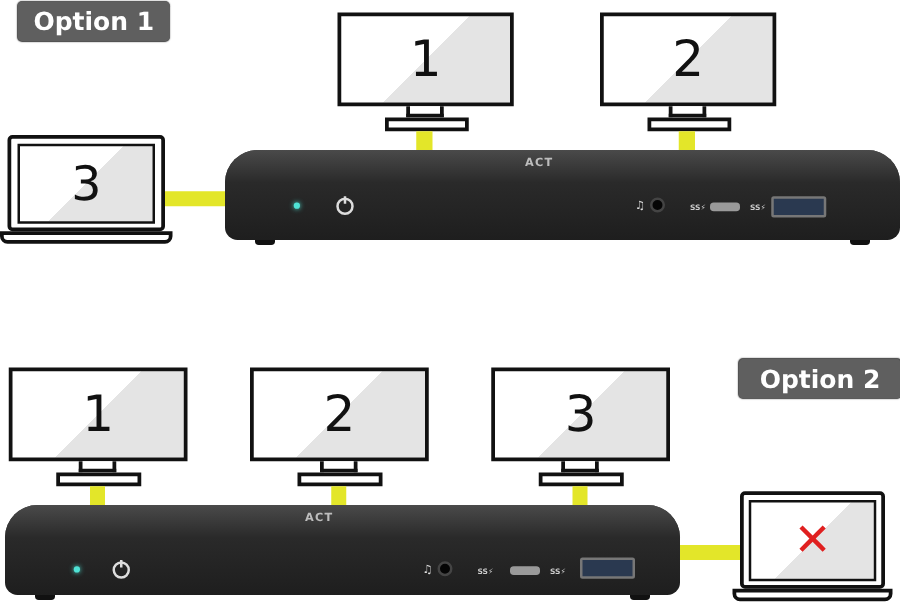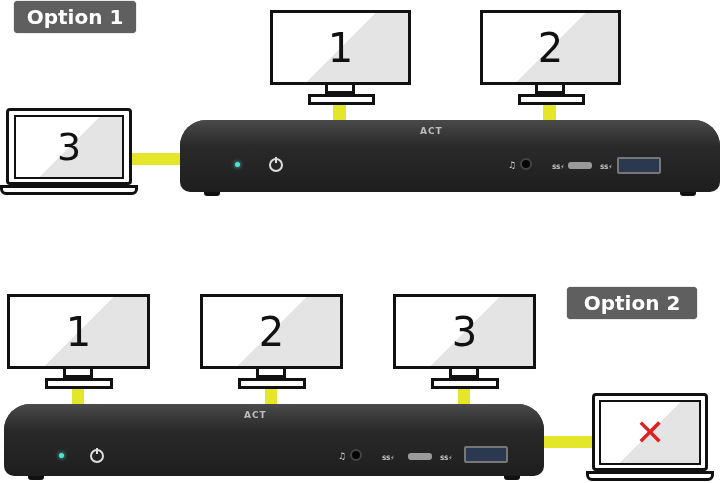--- a/index.html
+++ b/index.html
@@ -72,21 +72,21 @@
   <div class="hp-icon" style="left:328px;top:40px;">♫</div>
   <div class="jack" style="left:340px;top:38px;"></div>
   <div class="usb-label" style="left:372px;top:43px;">SS⚡</div>
   <div class="usbc" style="left:388px;top:42px;"></div>
   <div class="usb-label" style="left:420px;top:43px;">SS⚡</div>
   <div class="usba" style="left:437px;top:37px;"></div>
   <div class="foot" style="left:24px;top:72px;"></div>
   <div class="foot" style="left:500px;top:72px;"></div>
 </div>
 
-<div class="badge" style="left:567px;top:287px;width:106px;">Option 2</div>
+<div class="badge" style="left:591px;top:287px;width:106px;">Option 2</div>
 
 <div class="monitor" style="left:7px;top:294px;">
   <div class="screen" style="width:143px;height:75px;">
       <span>1</span>
     </div>
   <div class="neck" style="left:56px;top:75px;width:30px;height:9px;"></div>
   <div class="base" style="left:38px;top:84px;width:68px;height:11px;"></div>
 </div>
 <div class="cable" style="left:72px;top:389px;width:12px;height:16px;"></div>
 

